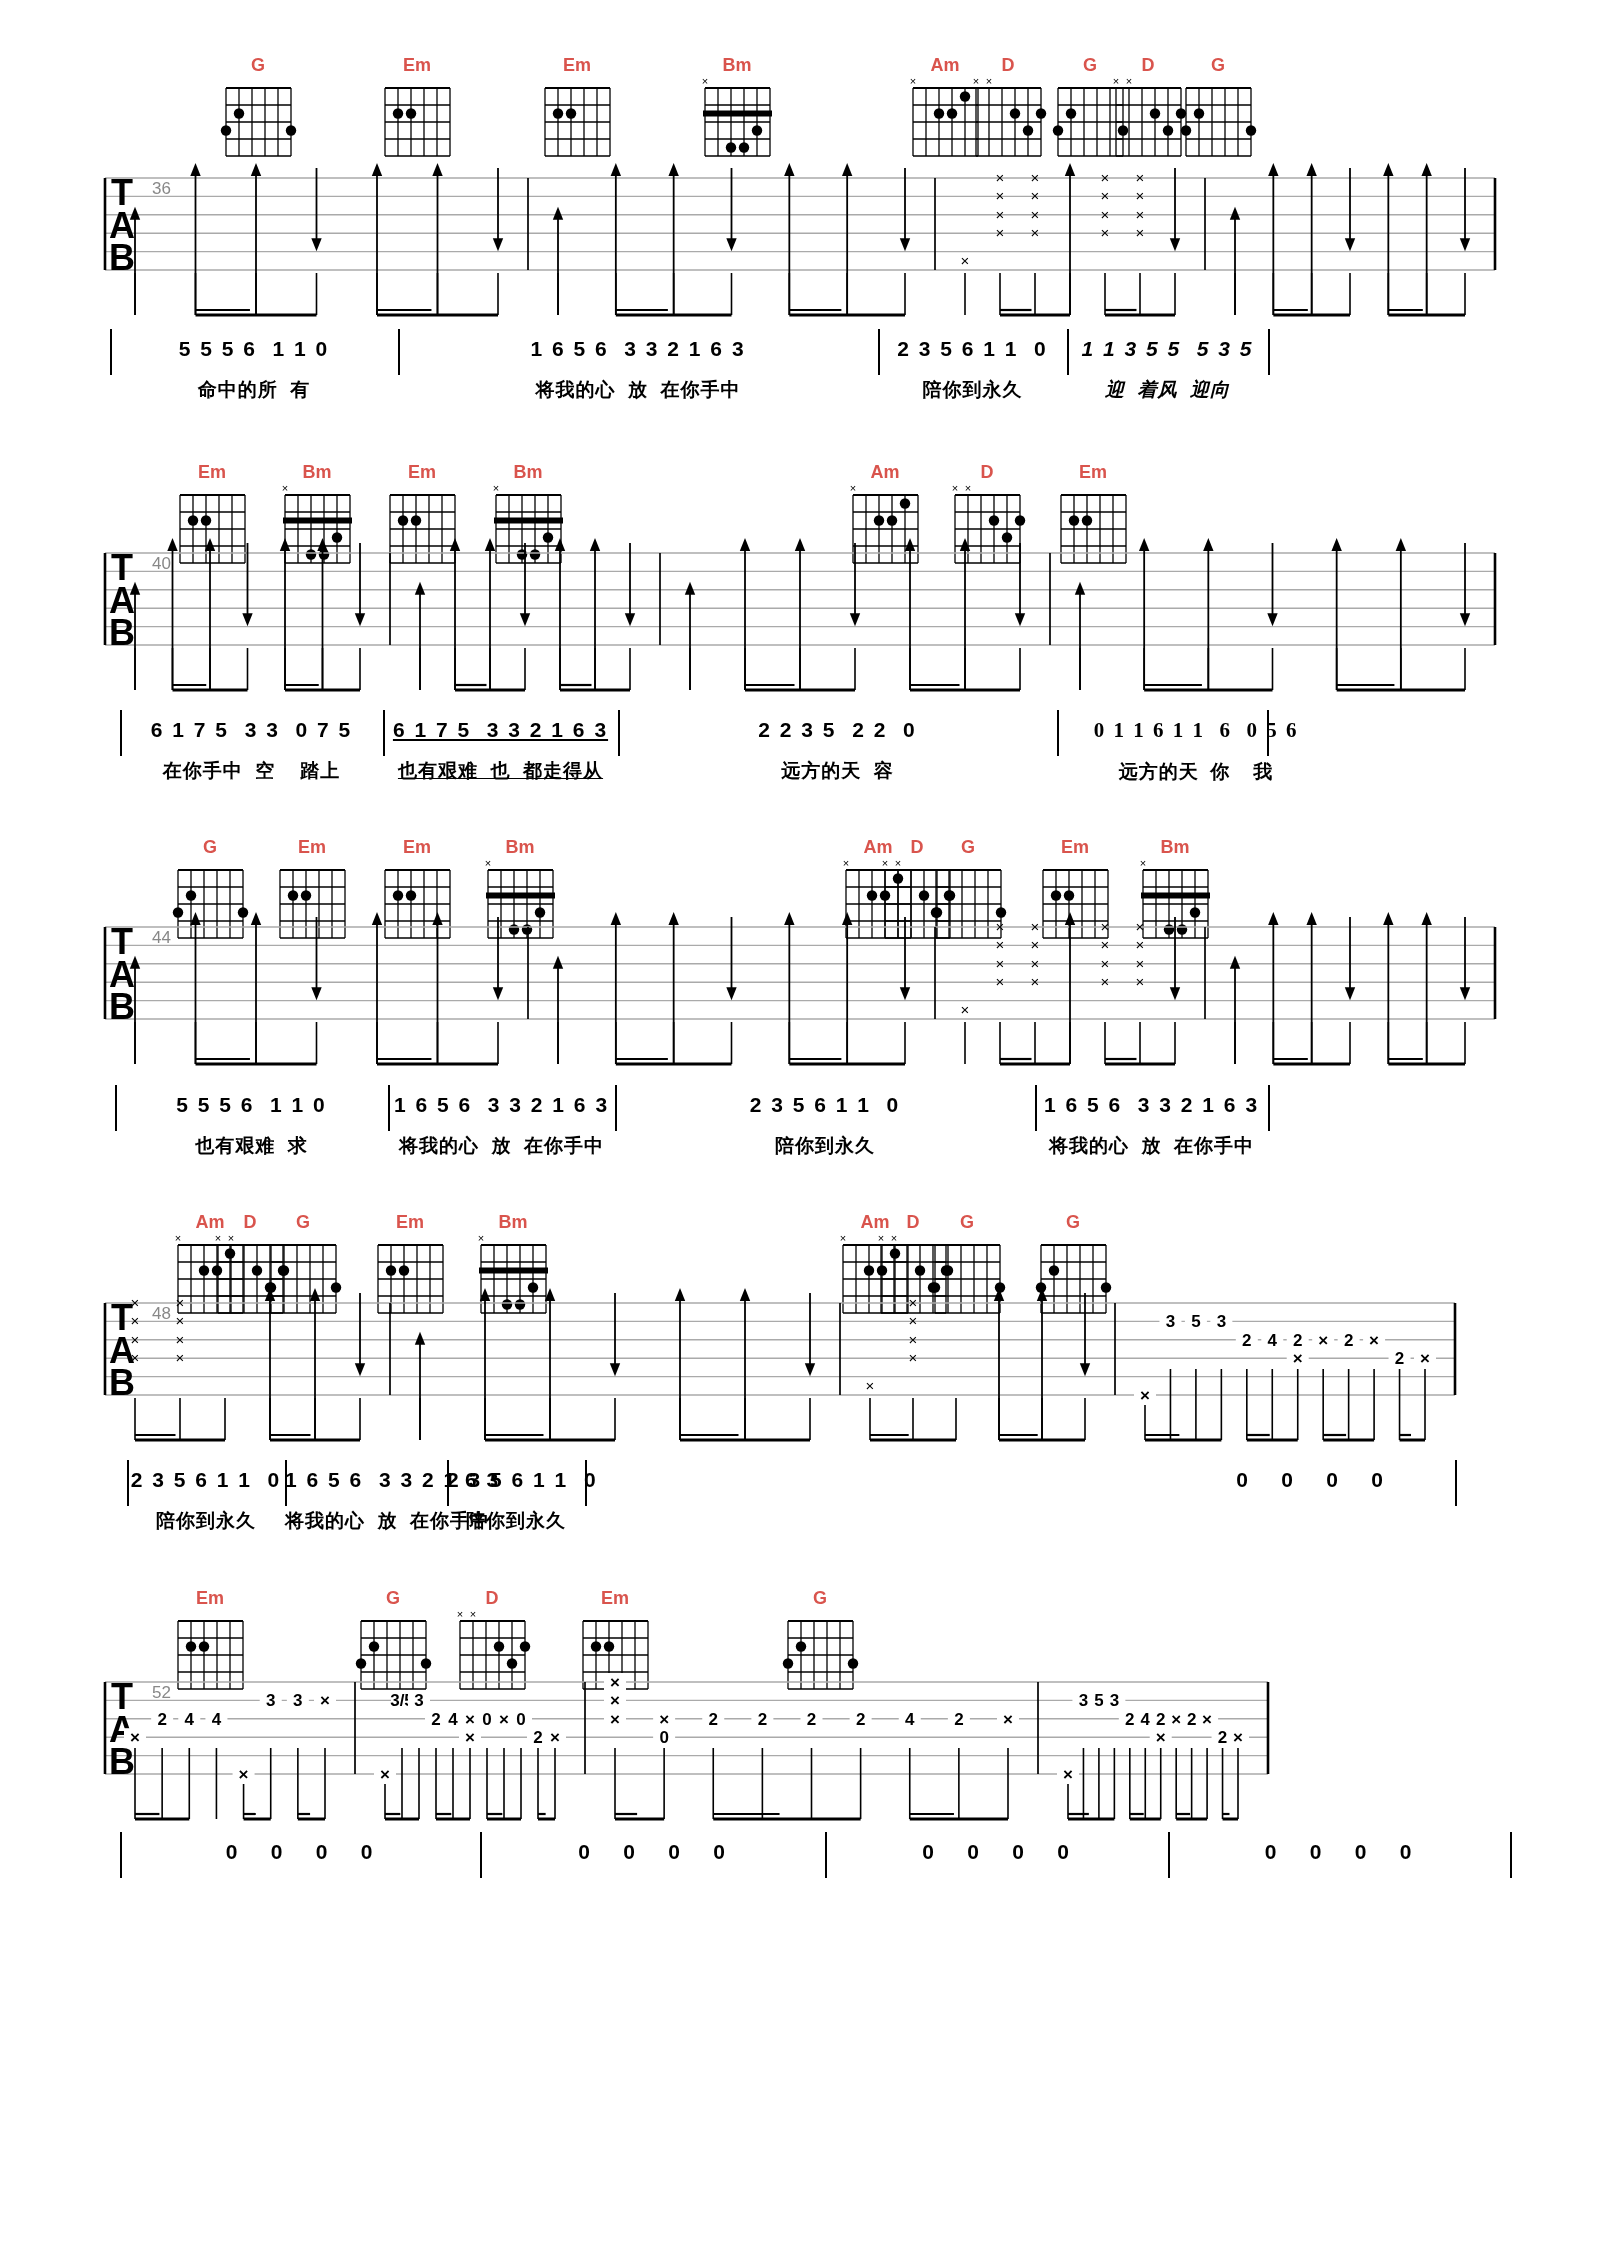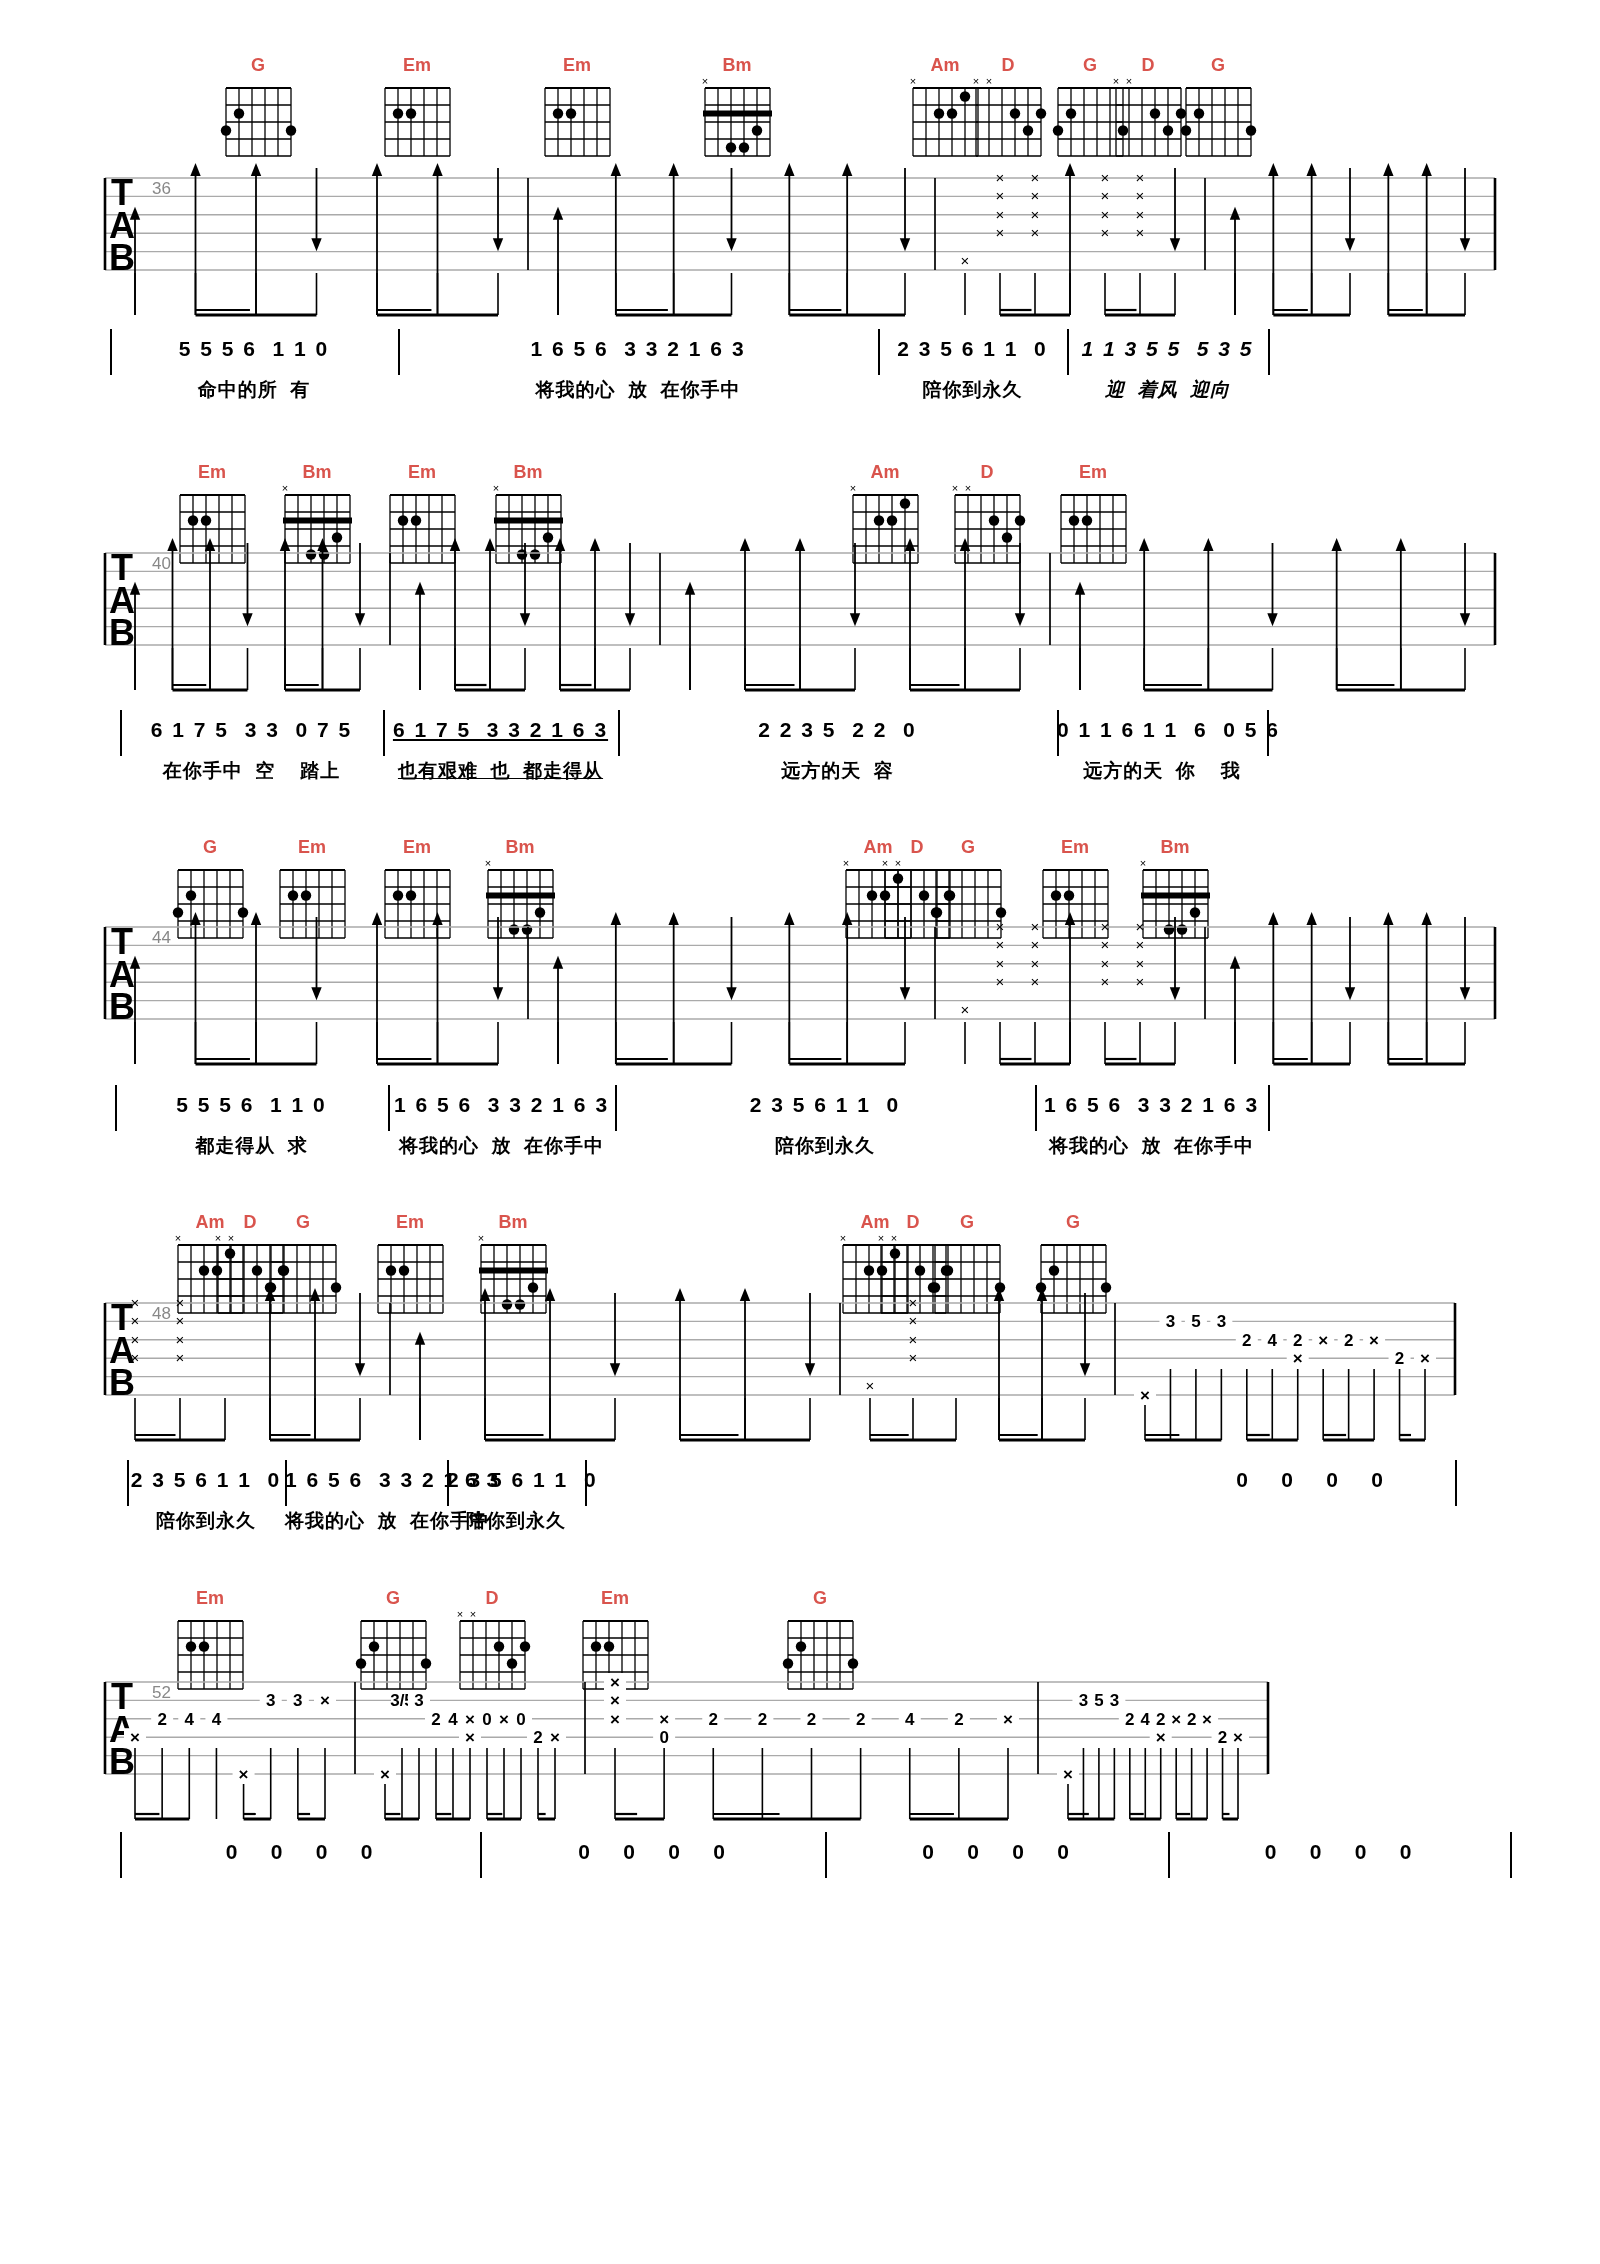--- a/index.html
+++ b/index.html
@@ -603,21 +603,21 @@
         <div class="lyr">在你手中  空    踏上</div>
       </div>
       <div class="ncell" style="left: 383px; width: 235px; top: 718px; text-decoration: underline;">
         <div class="nums">6 1 7 5  3 3 2 1 6 3</div>
         <div class="lyr">也有艰难  也  都走得从</div>
       </div>
       <div class="ncell" style="left: 618px; width: 439px; top: 718px;">
         <div class="nums">2 2 3 5  2 2  0</div>
         <div class="lyr">远方的天  容</div>
       </div>
-      <div class="ncell" style="left: 1057px; width: 210px; top: 718px;">
+      <div class="ncell" style="left: 1091px; width: 210px; top: 718px; font-family: Liberation Serif, serif;">
         <div class="nums">0 1 1 6 1 1  6  0 5 6</div>
         <div class="lyr">远方的天  你    我</div>
       </div>
       <div class="nsep" style="left: 120px; top: 710px;"></div>
       <div class="nsep" style="left: 383px; top: 710px;"></div>
       <div class="nsep" style="left: 618px; top: 710px;"></div>
       <div class="nsep" style="left: 1057px; top: 710px;"></div>
       <div class="nsep" style="left: 1267px; top: 710px;"></div>
     </div>
     <div class="system" style="top: 0px;">
@@ -915,21 +915,21 @@
           <line x1="1465" y1="150" x2="1465" y2="192" stroke="#000000" stroke-width="1.6"></line>
           <line x1="1465" y1="45" x2="1465" y2="116.19999999999999" stroke="#000000" stroke-width="1.8"></line>
           <path d="M 1465 128.2 L 1459.8 115.19999999999999 L 1470.2 115.19999999999999 Z" fill="#000000"></path>
           <line x1="1273.3333333333333" y1="192" x2="1350" y2="192" stroke="#000000" stroke-width="3"></line>
           <line x1="1273.3333333333333" y1="187" x2="1307.8333333333333" y2="187" stroke="#000000" stroke-width="2.2"></line>
           <line x1="1388.3333333333333" y1="192" x2="1465" y2="192" stroke="#000000" stroke-width="3"></line>
           <line x1="1388.3333333333333" y1="187" x2="1422.8333333333333" y2="187" stroke="#000000" stroke-width="2.2"></line>
         </svg></div>
       <div class="ncell" style="left: 115px; width: 273px; top: 1093px;">
         <div class="nums">5 5 5 6  1 1 0</div>
-        <div class="lyr">都走得从  求</div>
+        <div class="lyr">也有艰难  求</div>
       </div>
       <div class="ncell" style="left: 388px; width: 227px; top: 1093px;">
         <div class="nums">1 6 5 6  3 3 2 1 6 3</div>
         <div class="lyr">将我的心  放  在你手中</div>
       </div>
       <div class="ncell" style="left: 615px; width: 420px; top: 1093px;">
         <div class="nums">2 3 5 6 1 1  0</div>
         <div class="lyr">陪你到永久</div>
       </div>
       <div class="ncell" style="left: 1035px; width: 233px; top: 1093px;">

